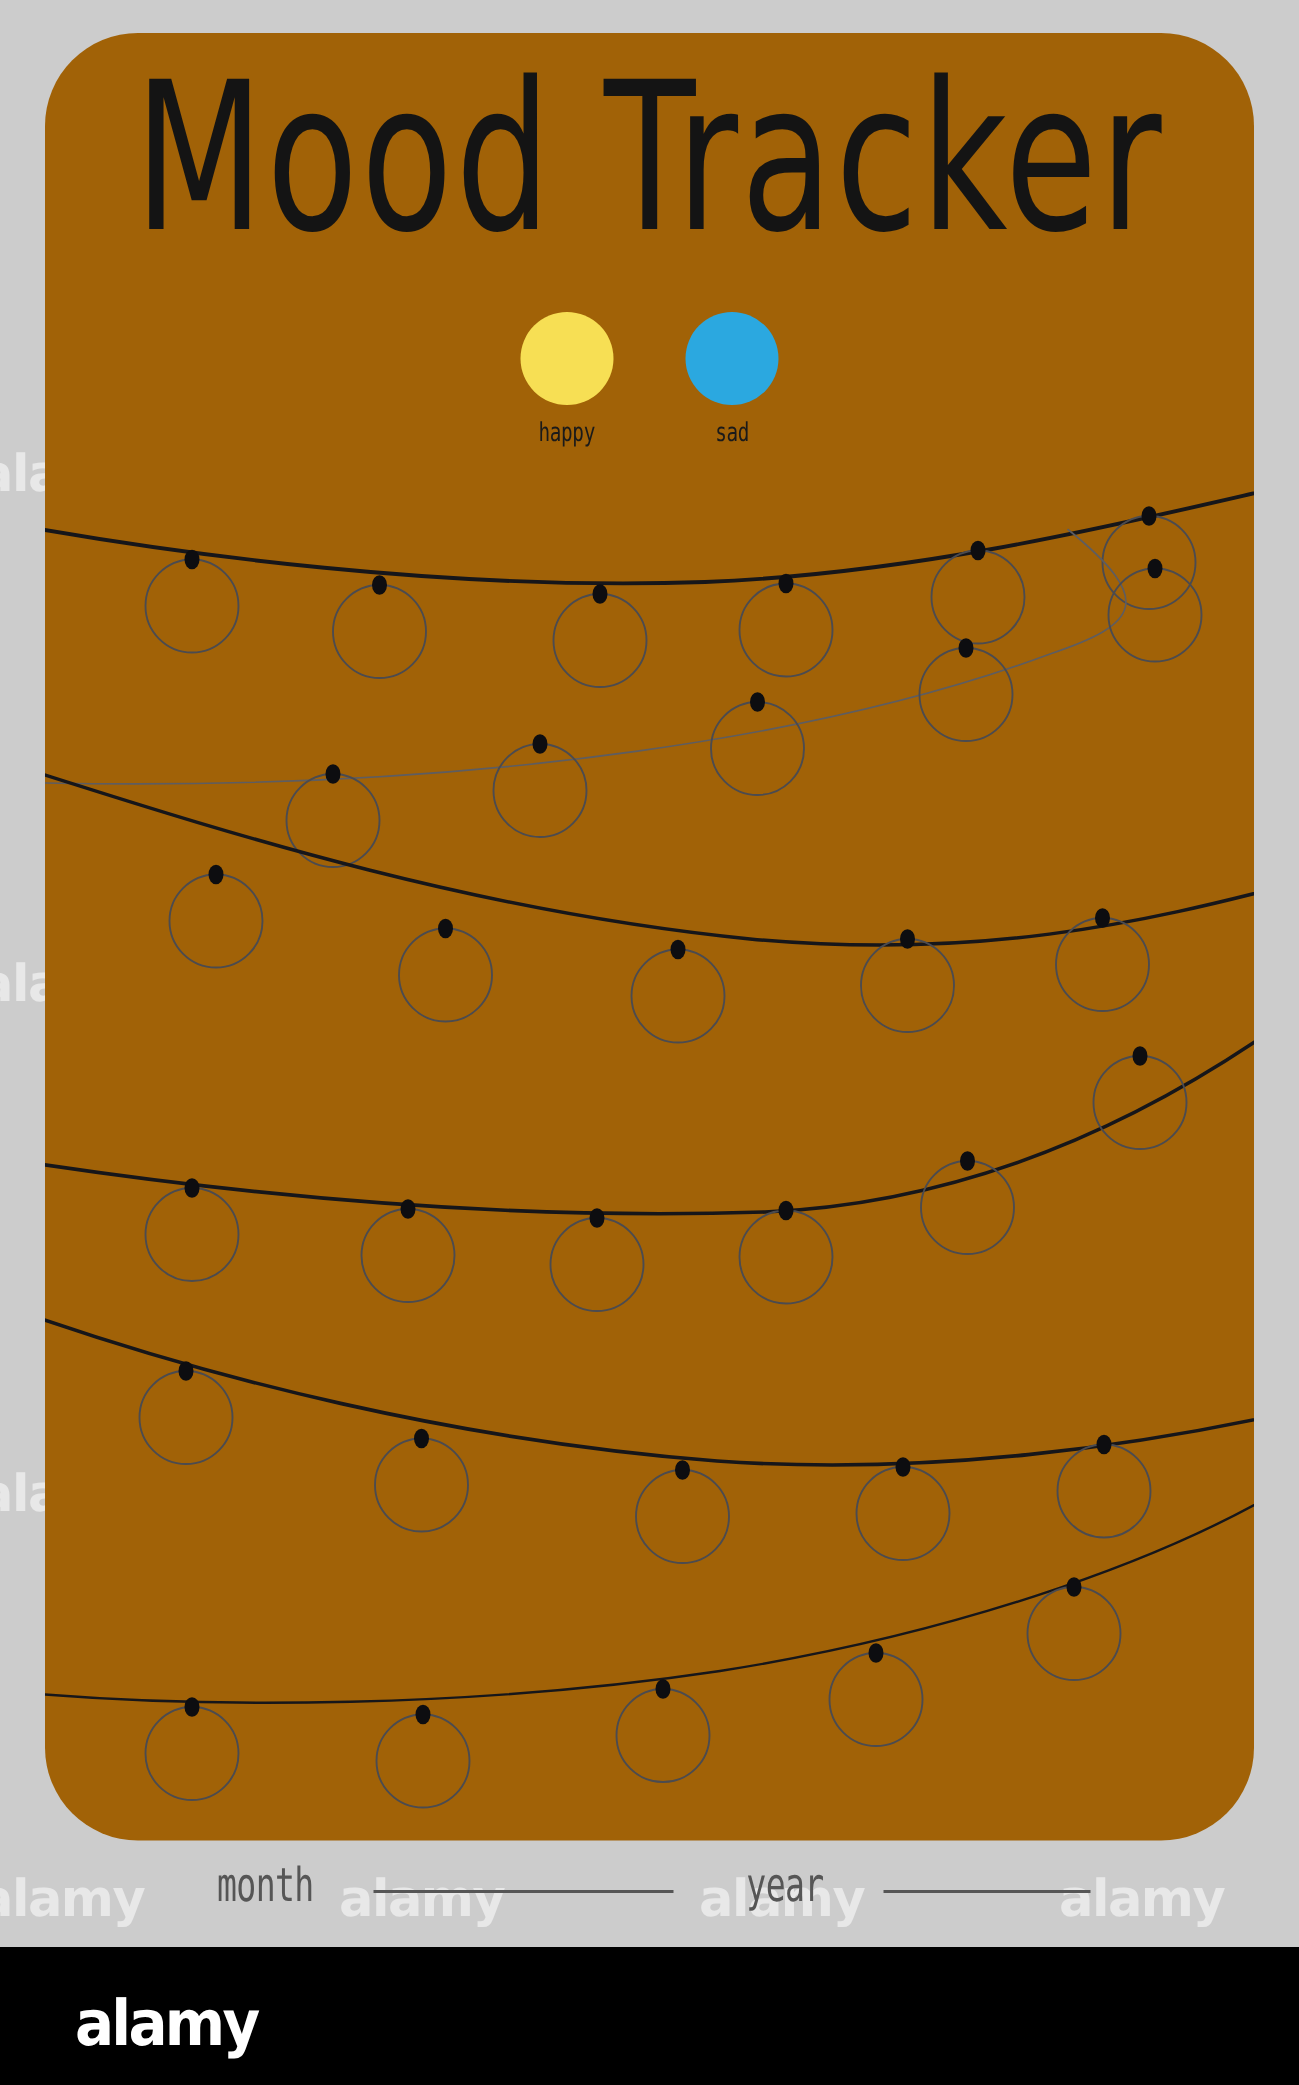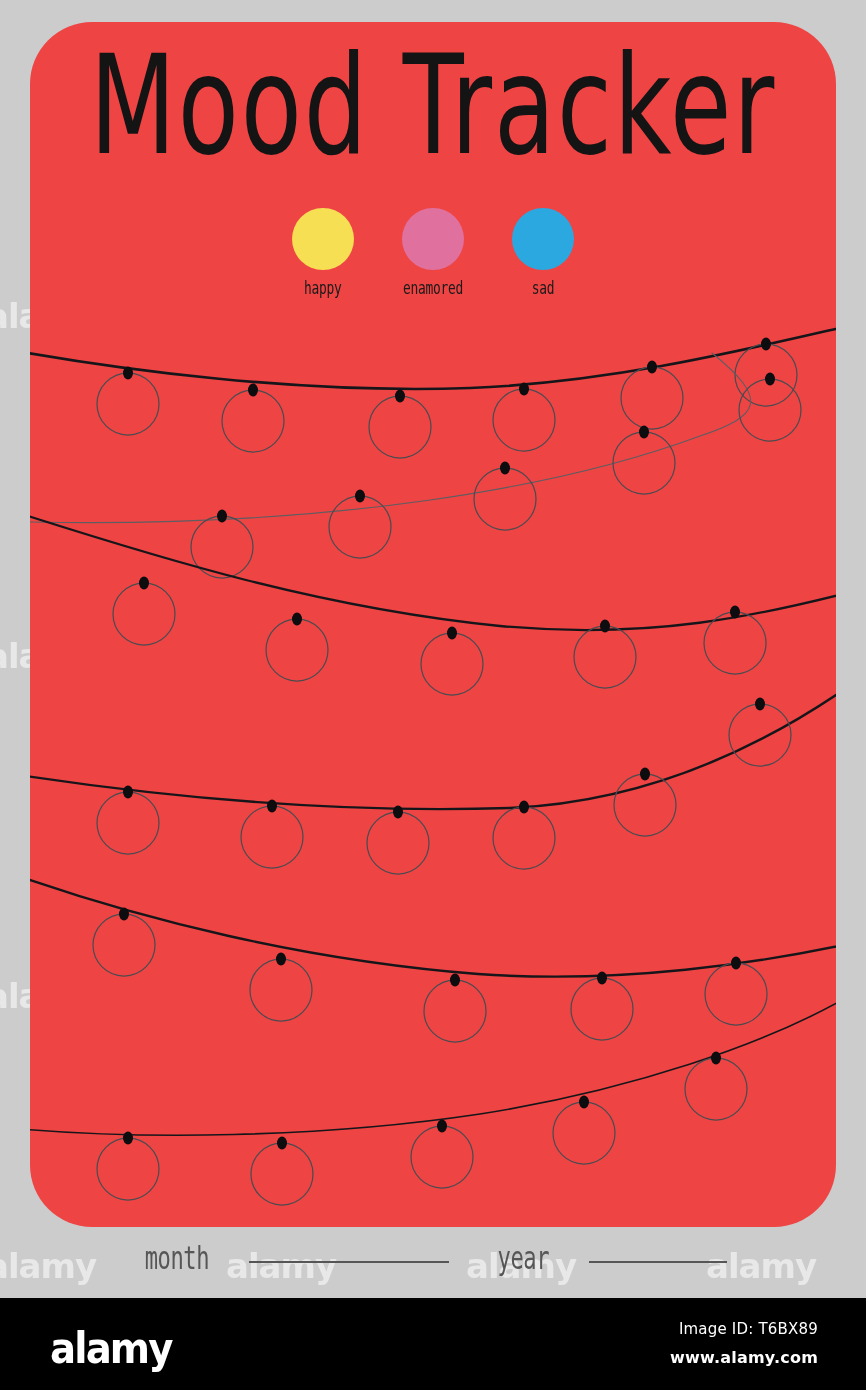--- a/index.html
+++ b/index.html
@@ -39,21 +39,21 @@
     user-select: none;
   }
 
   
   #card {
     position: absolute;
     left: 30px;
     top: 22px;
     width: 806px;
     height: 1205px;
-    background: #ef4444;
+    background: #a16207;
     border-radius: 62px;
     overflow: hidden;
     z-index: 2;
   }
 
   
   #title {
     position: absolute;
     left: 0;
     top: 12px;
@@ -230,24 +230,20 @@
   <div id="card">
 
     <div id="title">Mood Tracker</div>
 
     <div id="legend">
       <div class="legend-item">
         <div class="legend-dot" style="background: rgb(247, 223, 84);"></div>
         <div class="legend-label">happy</div>
       </div>
       <div class="legend-item">
-        <div class="legend-dot" style="background: rgb(224, 113, 158);"></div>
-        <div class="legend-label">enamored</div>
-      </div>
-      <div class="legend-item">
         <div class="legend-dot" style="background: rgb(43, 168, 224);"></div>
         <div class="legend-label">sad</div>
       </div>
     </div>
 
     <svg id="lights" viewBox="0 0 866 1205" preserveAspectRatio="none" aria-hidden="true">
         <g>
           <path d="M 0 326 C 120 348, 300 372, 470 366 C 620 360, 760 324, 866 300" class="wire" stroke-width="2.6"></path>
           <circle cx="128" cy="382" r="31" class="bulb"></circle>
           <ellipse cx="128" cy="351" rx="5" ry="6.5" class="cap"></ellipse>
@@ -335,19 +331,15 @@
 
   <div id="monthyear">
     <span class="my-word">month</span>
     <span class="my-rule long"></span>
     <span class="my-word">year</span>
     <span class="my-rule short"></span>
   </div>
 
   <div id="footer">
     <div id="alamy-logo">alamy</div>
-    <div id="footer-right">
-      <div id="image-id">Image ID: T6BX89</div>
-      <div id="site-url">www.alamy.com</div>
-    </div>
   </div>
 
 </div>
 
 </body></html>

